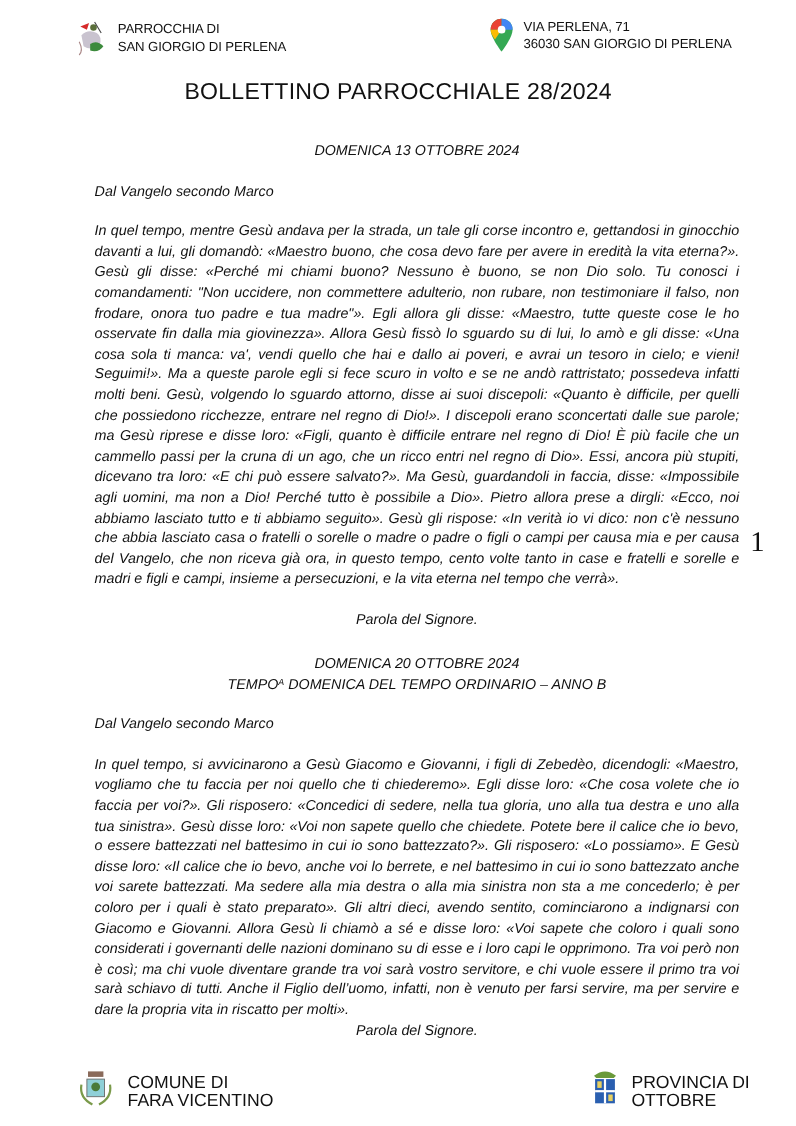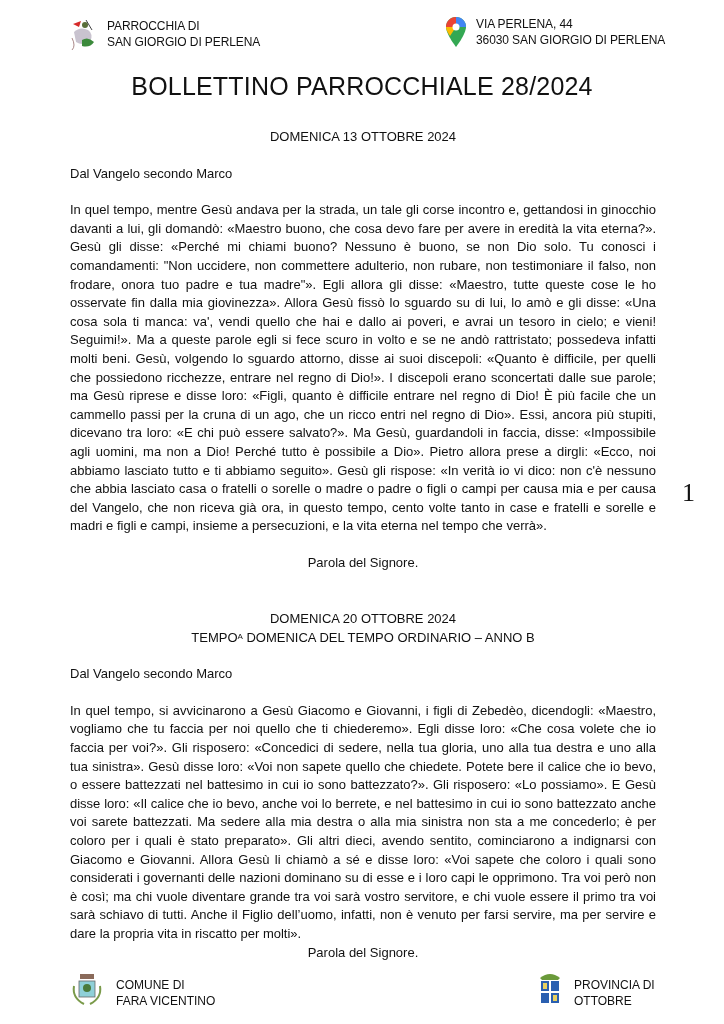--- a/index.html
+++ b/index.html
@@ -5,29 +5,29 @@
   html, body { margin:0; padding:0; background:#fff; }
   body { width:724px; height:1024px; position:relative; overflow:hidden;
          font-family:"Liberation Sans", sans-serif; color:#111; }
   .hdr { position:absolute; top:16px; font-size:12px; line-height:16px; letter-spacing:-0.1px; }
   .hdr-left { left:68px; display:flex; align-items:center; }
   .hdr-right { left:443px; display:flex; align-items:flex-start; }
   .hdr-text { margin-left:9px; }
   .logo { width:30px; height:36px; }
   .pin { width:22px; height:32px; margin-left:2px; }
   .title { position:absolute; top:72px; left:0; width:724px; text-align:center;
-           font-size:25px; letter-spacing:0.2px; color:#111; }
-  .content { position:absolute; left:70px; width:586px; font-size:13px; line-height:18.6px; }
+           font-size:21px; letter-spacing:0.2px; color:#111; }
+  .content { position:absolute; left:86px; width:586px; font-size:13px; line-height:18.6px;font-style:italic; }
   .center { text-align:center; }
   p { margin:0; }
   .just { text-align:justify; text-align-last:left; }
   .right { text-align:center; }
   sup { font-size:8px; vertical-align:top; position:relative; top:-1px; }
   .pagenum { position:absolute; left:682px; top:478px; font-family:"Liberation Serif", serif; font-size:26px; }
-  .ftr { position:absolute; top:972px; font-size:12px; line-height:16px; display:flex; align-items:flex-start; }
+  .ftr { position:absolute; top:972px; font-size:16px; line-height:16px; display:flex; align-items:flex-start; }
   .ftr-left { left:70px; }
   .ftr-right { left:538px; }
   .ftr-text { margin-left:12px; margin-top:5px; }
 </style>
 </head>
 <body>
 
 <div class="hdr hdr-left">
   <svg class="logo" viewBox="0 0 30 36">
     <rect x="0" y="0" width="30" height="36" fill="#fff"></rect>
@@ -46,35 +46,35 @@
 
 <div class="hdr hdr-right">
   <svg class="pin" viewBox="0 0 22 32">
     <path d="M11 1 C5 1 1 5.5 1 11 C1 18 11 31 11 31 C11 31 21 18 21 11 C21 5.5 17 1 11 1 Z" fill="#34a853"></path>
     <path d="M11 1 C5 1 1 5.5 1 11 L11 11 Z" fill="#ea4335"></path>
     <path d="M11 1 C17 1 21 5.5 21 11 L11 11 Z" fill="#4285f4"></path>
     <path d="M1 11 C1 14 3 17 5 20 L11 11 Z" fill="#fbbc04"></path>
     <circle cx="11" cy="11" r="3.5" fill="#fff"></circle>
   </svg>
   <div class="hdr-text">
-    <div>VIA PERLENA, 44</div>
+    <div>VIA PERLENA, 71</div>
     <div>36030 SAN GIORGIO DI PERLENA</div>
   </div>
 </div>
 
 <div class="title">BOLLETTINO PARROCCHIALE 28/2024</div>
 
 <div class="content" style="top:128px;">
   <p class="center">DOMENICA 13 OTTOBRE 2024</p>
   <p style="margin-top:18px;">Dal Vangelo secondo Marco</p>
   <p class="just" style="margin-top:18px;">In quel tempo, mentre Gesù andava per la strada, un tale gli corse incontro e, gettandosi in ginocchio davanti a lui, gli domandò: «Maestro buono, che cosa devo fare per avere in eredità la vita eterna?». Gesù gli disse: «Perché mi chiami buono? Nessuno è buono, se non Dio solo. Tu conosci i comandamenti: "Non uccidere, non commettere adulterio, non rubare, non testimoniare il falso, non frodare, onora tuo padre e tua madre"». Egli allora gli disse: «Maestro, tutte queste cose le ho osservate fin dalla mia giovinezza». Allora Gesù fissò lo sguardo su di lui, lo amò e gli disse: «Una cosa sola ti manca: va', vendi quello che hai e dallo ai poveri, e avrai un tesoro in cielo; e vieni! Seguimi!». Ma a queste parole egli si fece scuro in volto e se ne andò rattristato; possedeva infatti molti beni. Gesù, volgendo lo sguardo attorno, disse ai suoi discepoli: «Quanto è difficile, per quelli che possiedono ricchezze, entrare nel regno di Dio!». I discepoli erano sconcertati dalle sue parole; ma Gesù riprese e disse loro: «Figli, quanto è difficile entrare nel regno di Dio! È più facile che un cammello passi per la cruna di un ago, che un ricco entri nel regno di Dio». Essi, ancora più stupiti, dicevano tra loro: «E chi può essere salvato?». Ma Gesù, guardandoli in faccia, disse: «Impossibile agli uomini, ma non a Dio! Perché tutto è possibile a Dio». Pietro allora prese a dirgli: «Ecco, noi abbiamo lasciato tutto e ti abbiamo seguito». Gesù gli rispose: «In verità io vi dico: non c'è nessuno che abbia lasciato casa o fratelli o sorelle o madre o padre o figli o campi per causa mia e per causa del Vangelo, che non riceva già ora, in questo tempo, cento volte tanto in case e fratelli e sorelle e madri e figli e campi, insieme a persecuzioni, e la vita eterna nel tempo che verrà».</p>
   <p class="right" style="margin-top:18px;">Parola del Signore.</p>
 </div>
 
-<div class="content" style="top:594px;margin-top:16px;">
+<div class="content" style="top:594px;">
   <p class="center">DOMENICA 20 OTTOBRE 2024</p>
   <p class="center"><span>TEMPO</span><sup>A</sup><span> DOMENICA DEL TEMPO ORDINARIO – ANNO B</span></p>
   <p style="margin-top:18px;">Dal Vangelo secondo Marco</p>
   <p class="just" style="margin-top:18px;">In quel tempo, si avvicinarono a Gesù Giacomo e Giovanni, i figli di Zebedèo, dicendogli: «Maestro, vogliamo che tu faccia per noi quello che ti chiederemo». Egli disse loro: «Che cosa volete che io faccia per voi?». Gli risposero: «Concedici di sedere, nella tua gloria, uno alla tua destra e uno alla tua sinistra». Gesù disse loro: «Voi non sapete quello che chiedete. Potete bere il calice che io bevo, o essere battezzati nel battesimo in cui io sono battezzato?». Gli risposero: «Lo possiamo». E Gesù disse loro: «Il calice che io bevo, anche voi lo berrete, e nel battesimo in cui io sono battezzato anche voi sarete battezzati. Ma sedere alla mia destra o alla mia sinistra non sta a me concederlo; è per coloro per i quali è stato preparato». Gli altri dieci, avendo sentito, cominciarono a indignarsi con Giacomo e Giovanni. Allora Gesù li chiamò a sé e disse loro: «Voi sapete che coloro i quali sono considerati i governanti delle nazioni dominano su di esse e i loro capi le opprimono. Tra voi però non è così; ma chi vuole diventare grande tra voi sarà vostro servitore, e chi vuole essere il primo tra voi sarà schiavo di tutti. Anche il Figlio dell’uomo, infatti, non è venuto per farsi servire, ma per servire e dare la propria vita in riscatto per molti».</p>
   <p class="right">Parola del Signore.</p>
 </div>
 
 <div class="pagenum">1</div>
 
 <div class="ftr ftr-left">

